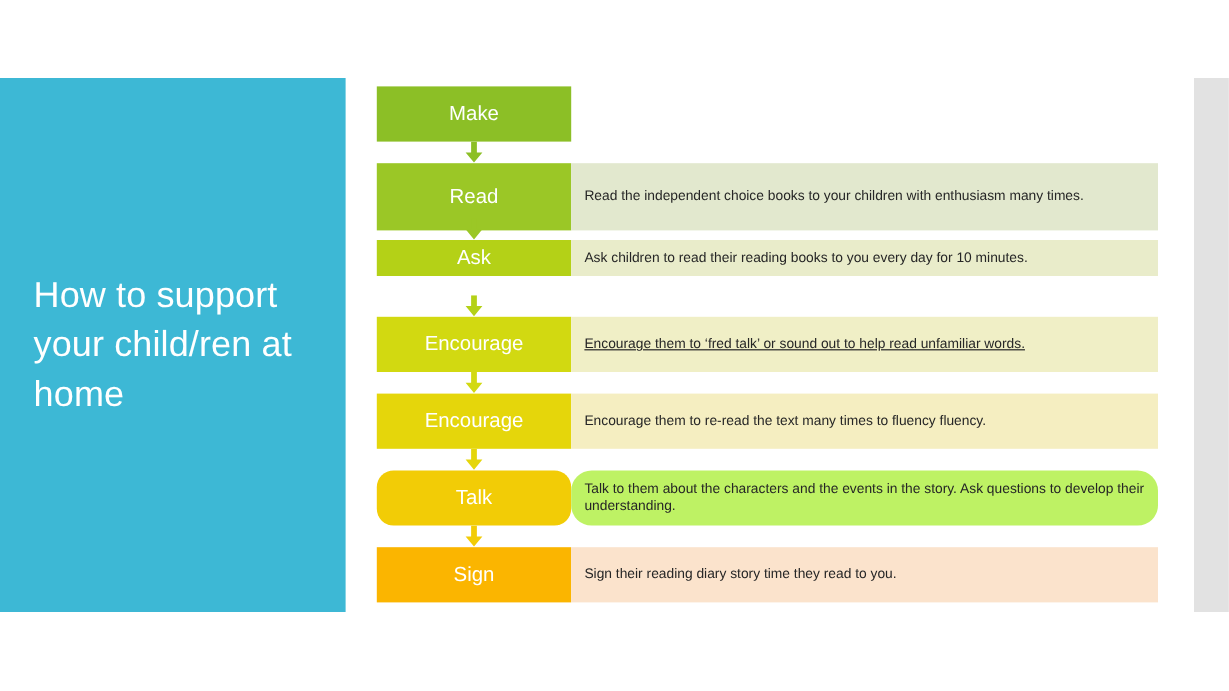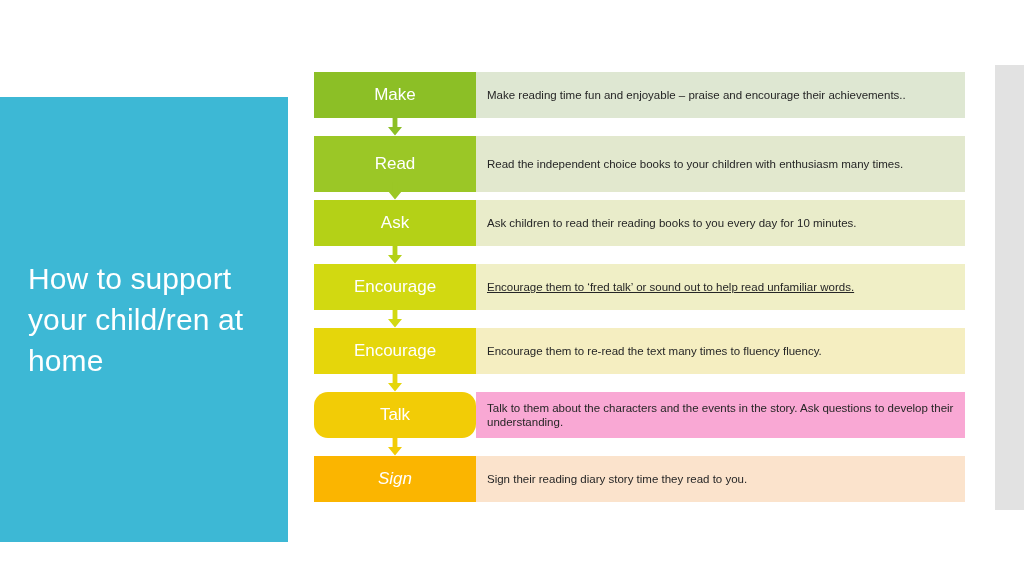--- a/index.html
+++ b/index.html
@@ -20,21 +20,20 @@
     position: absolute;
     left: 0;
     top: 65px;
     width: 288px;
     height: 445px;
     background: #3db8d5;
     display: flex;
     align-items: center;
     box-sizing: border-box;
     padding: 0 24px 0 28px;
-    margin-top: 32px;
   }
   #title-text {
     color: #ffffff;
     font-size: 30px;
     line-height: 41px;
     font-weight: 400;
     letter-spacing: 0.1px;
     white-space: pre-line;
   }
 
@@ -101,37 +100,36 @@
 
 <div id="title-panel">
   <div id="title-text">How to support your child/ren at home</div>
 </div>
 
 <div id="right-strip"></div>
 
 <div id="flow-chart">
     <div class="flow-row" style="top: 0px; height: 46px;">
       <div class="step-label" style="background: rgb(140, 191, 38);">Make</div>
-      <div class="step-desc" style="background: rgb(222, 231, 210);">Make reading time fun and enjoyable – praise and encourage their achievements..</div>
     </div>
     <div class="flow-arrow" style="top: 46px; height: 18px;">
       <svg width="20" height="18" viewBox="0 0 20 18">
         <path d="M7.6 0 H12.4 V9 H17 L10 17.5 L3 9 H7.6 Z" fill="#8cbf26"></path>
       </svg>
     </div>
     <div class="flow-row" style="top: 64px; height: 56px;">
       <div class="step-label" style="background: rgb(155, 199, 38);">Read</div>
       <div class="step-desc" style="background: rgb(226, 232, 206);">Read the independent choice books to your children with enthusiasm many times.</div>
     </div>
     <div class="flow-arrow" style="top: 110px; height: 18px;">
       <svg width="20" height="18" viewBox="0 0 20 18">
         <path d="M7.6 0 H12.4 V9 H17 L10 17.5 L3 9 H7.6 Z" fill="#9bc726"></path>
       </svg>
     </div>
-    <div class="flow-row" style="top: 128px; height: 46px;">
+    <div class="flow-row" style="top: 128px; height: 30px;">
       <div class="step-label" style="background: rgb(180, 209, 23);">Ask</div>
       <div class="step-desc" style="background: rgb(233, 236, 202);">Ask children to read their reading books to you every day for 10  minutes.</div>
     </div>
     <div class="flow-arrow" style="top: 174px; height: 18px;">
       <svg width="20" height="18" viewBox="0 0 20 18">
         <path d="M7.6 0 H12.4 V9 H17 L10 17.5 L3 9 H7.6 Z" fill="#b4d117"></path>
       </svg>
     </div>
     <div class="flow-row" style="top: 192px; height: 46px;">
       <div class="step-label" style="background: rgb(210, 217, 17);">Encourage</div>
@@ -146,24 +144,24 @@
       <div class="step-label" style="background: rgb(229, 214, 11);">Encourage</div>
       <div class="step-desc" style="background: rgb(245, 238, 193);">Encourage them to re-read the text many times to fluency fluency.</div>
     </div>
     <div class="flow-arrow" style="top: 302px; height: 18px;">
       <svg width="20" height="18" viewBox="0 0 20 18">
         <path d="M7.6 0 H12.4 V9 H17 L10 17.5 L3 9 H7.6 Z" fill="#e5d60b"></path>
       </svg>
     </div>
     <div class="flow-row" style="top: 320px; height: 46px;">
       <div class="step-label" style="background: rgb(242, 204, 6); border-radius: 14px;">Talk</div>
-      <div class="step-desc" style="background: #f9a8d4;">Talk to them about the characters and the events in the story. Ask questions to develop their understanding.</div>
+      <div class="step-desc" style="background: #bef264; border-radius: 17px;">Talk to them about the characters and the events in the story. Ask questions to develop their understanding.</div>
     </div>
     <div class="flow-arrow" style="top: 366px; height: 18px;">
       <svg width="20" height="18" viewBox="0 0 20 18">
         <path d="M7.6 0 H12.4 V9 H17 L10 17.5 L3 9 H7.6 Z" fill="#f2cc06"></path>
       </svg>
     </div>
     <div class="flow-row" style="top: 384px; height: 46px;">
-      <div class="step-label" style="background: rgb(251, 181, 0); font-style: italic;">Sign</div>
+      <div class="step-label" style="background: rgb(251, 181, 0);">Sign</div>
       <div class="step-desc" style="background: rgb(251, 227, 204);">Sign their reading diary story time they read to you.</div>
     </div>
   </div>
 
 </body></html>

